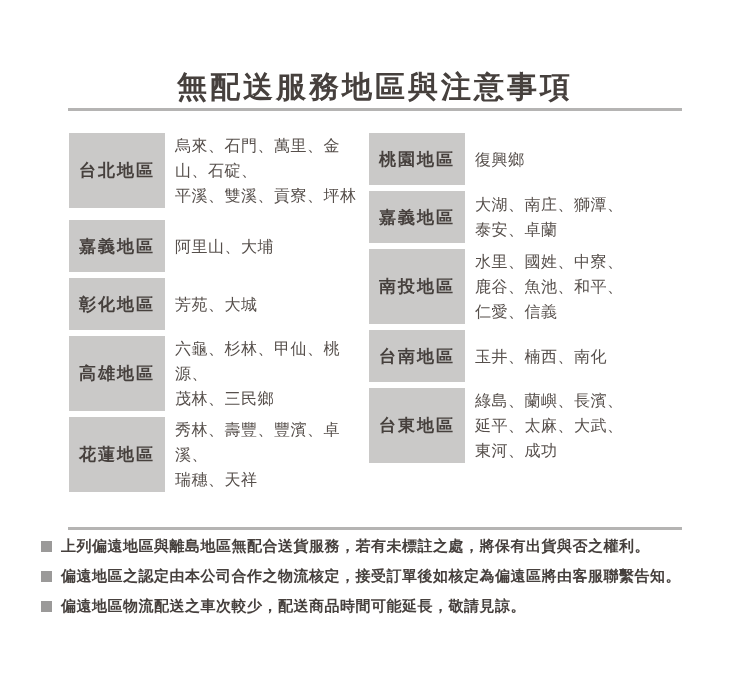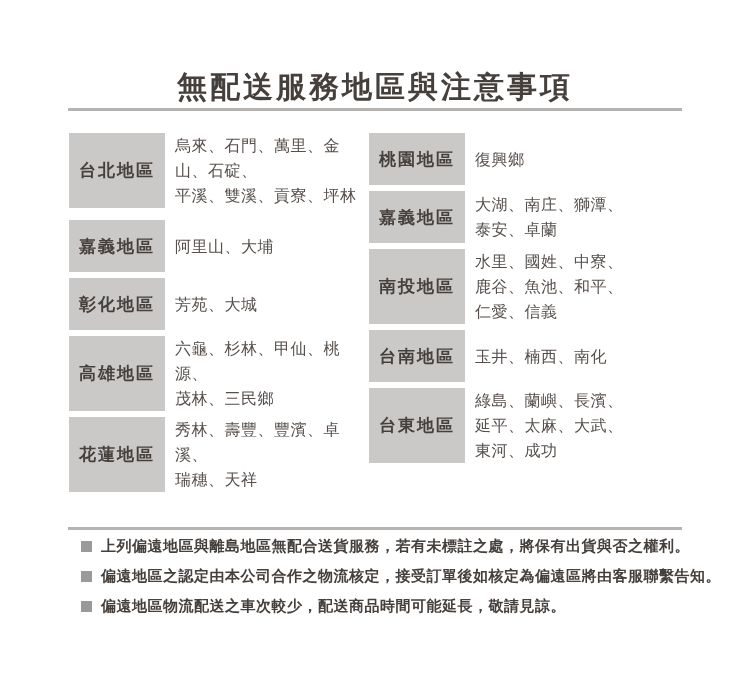--- a/index.html
+++ b/index.html
@@ -47,21 +47,21 @@
   }
   .row-areas{
     margin-left:10px;
     display:flex;align-items:center;
     font-size:16px;line-height:25px;letter-spacing:0.5px;
     white-space:pre-line;
     color:var(--text-body);
   }
   .notes{
     margin-top:7px;
-    padding-left:81px;padding-right:20px;
+    padding-left:41px;padding-right:20px;
   }
   .note{
     display:flex;align-items:center;
     margin-bottom:13px;
   }
   .note-bullet{
     width:11px;height:11px;flex-shrink:0;
     background:var(--note-bullet);
     margin-right:9px;margin-top:1px;
   }

